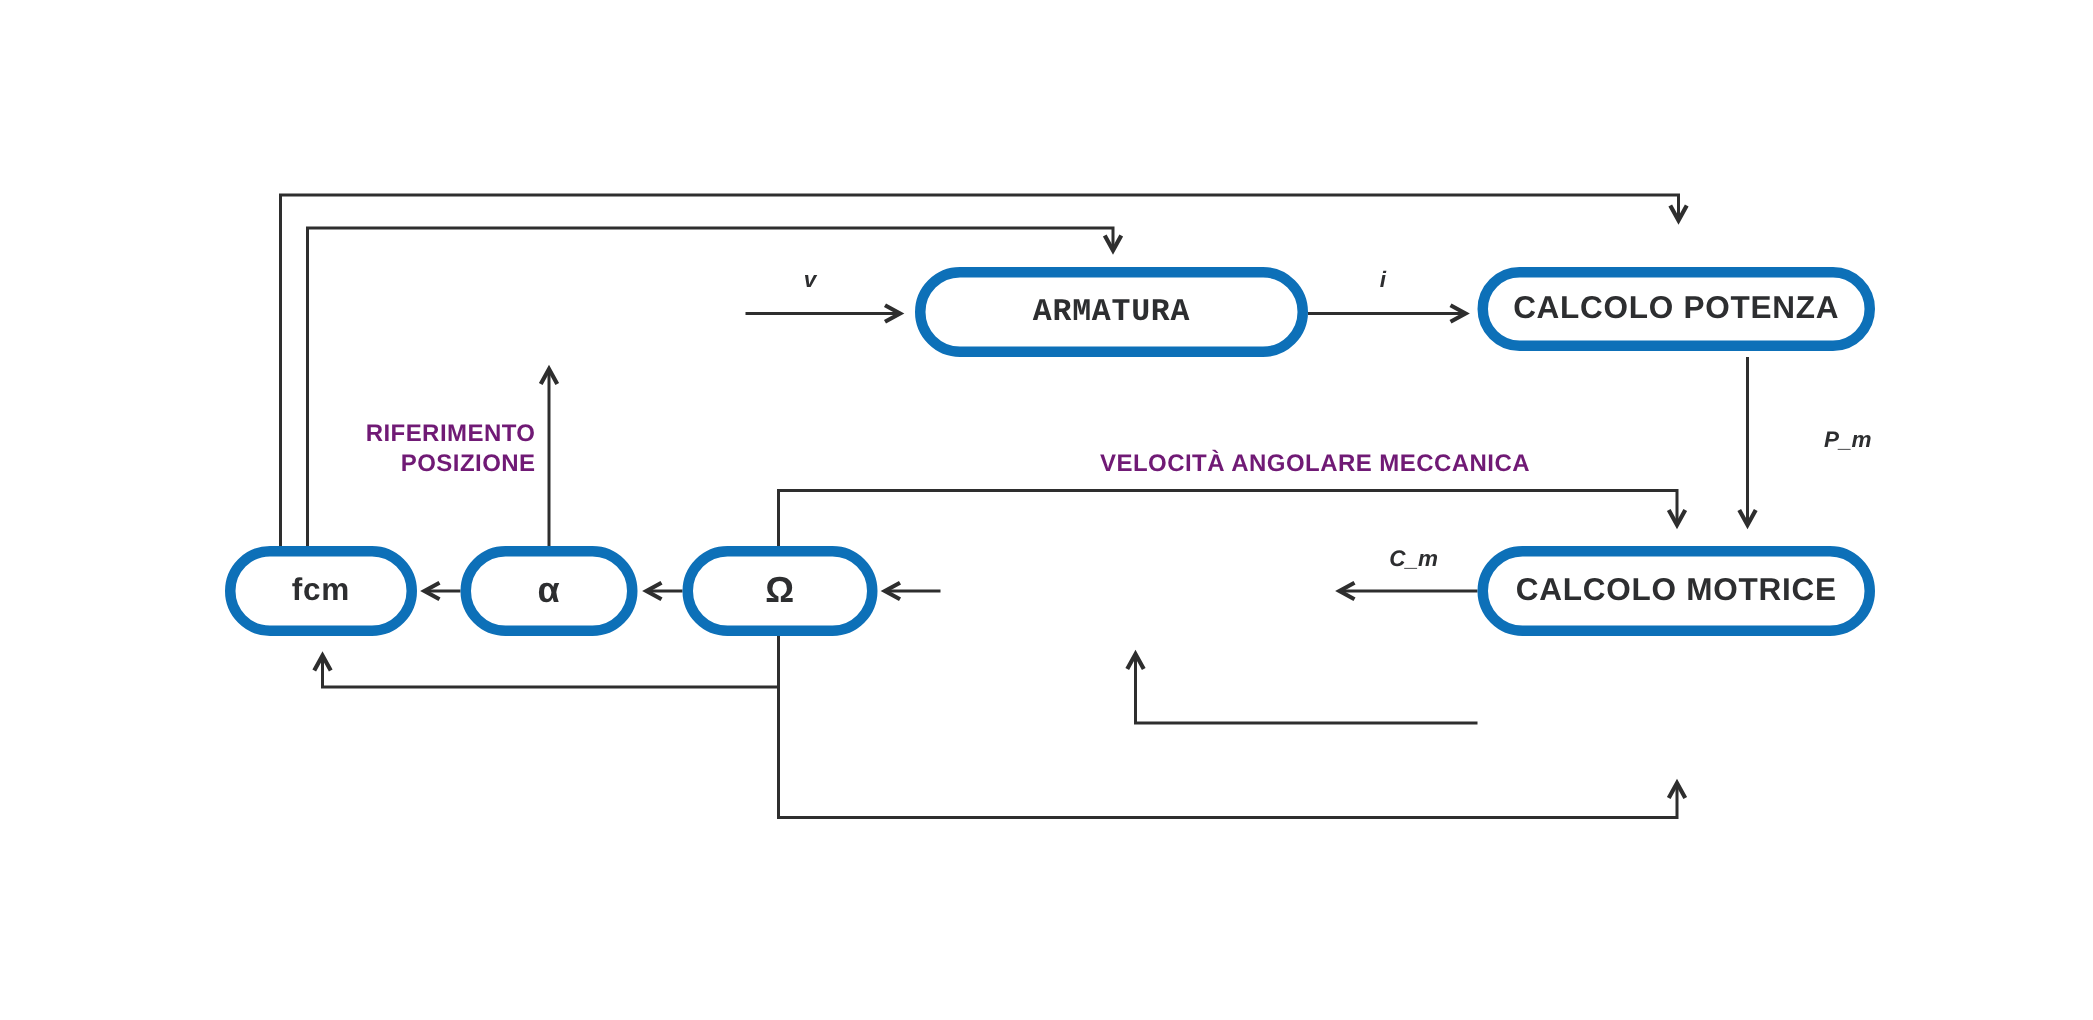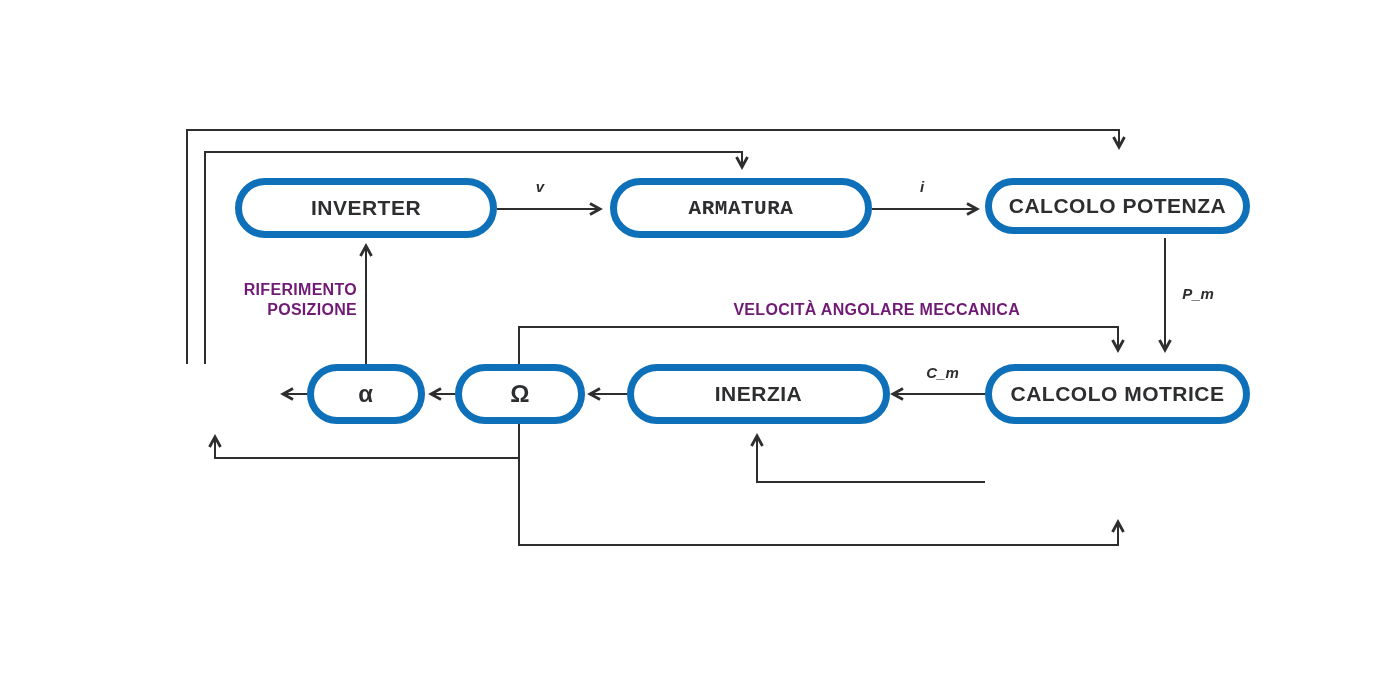--- a/index.html
+++ b/index.html
@@ -75,32 +75,31 @@
       <path d="M627,394 L590,394" marker-end="url(#arr)"></path>
       <path d="M455,394 L431,394" marker-end="url(#arr)"></path>
       <path d="M307,394 L283,394" marker-end="url(#arr)"></path>
       <path d="M366,364 L366,246" marker-end="url(#arr)"></path>
       <path d="M519,424 L519,458 L215,458 L215,437" marker-end="url(#arr)"></path>
       <path d="M519,458 L519,545 L1118,545 L1118,522" marker-end="url(#arr)"></path>
       <path d="M985,482 L757,482 L757,436" marker-end="url(#arr)"></path>
     </g>
   </svg>
 
-  <div class="node" style="left:235px; top:178px; width:262px; height:60px;">INVERTER</div>
   <div class="node" style="left:610px; top:178px; width:262px; height:60px;font-family:Liberation Mono, monospace;">ARMATURA</div>
   <div class="node" style="left:985px; top:178px; width:265px; height:56px;text-align:center;">CALCOLO POTENZA</div>
 
+  <div class="node small" style="left:150px; top:364px; width:128px; height:60px; font-weight:600;">fcm</div>
   <div class="node sym" style="left:307px; top:364px; width:118px; height:60px;">α</div>
   <div class="node sym" style="left:455px; top:364px; width:130px; height:60px;">Ω</div>
-  <div class="node" style="left:627px; top:364px; width:263px; height:60px;">INERZIA</div>
   <div class="node" style="left:985px; top:364px; width:265px; height:60px;">CALCOLO MOTRICE</div>
 
 
   <div class="edge-label" style="left:520px; top:178px; width:40px;">v</div>
   <div class="edge-label" style="left:902px; top:178px; width:40px;">i</div>
-  <div class="edge-label" style="left:1173px; top:285px; width:50px; text-align:center;font-style:italic;">P_m</div>
+  <div class="edge-label" style="left:1216px; top:285px; width:50px; text-align:left;font-style:italic;">P_m</div>
   <div class="edge-label" style="left:915px; top:364px; width:55px;">C_m</div>
 
   <div class="flow-label right" style="left:200px; top:280px; width:157px;">RIFERIMENTO
 POSIZIONE</div>
   <div class="flow-label center" style="left:560px; top:300px; width:460px;">VELOCITÀ ANGOLARE MECCANICA</div>
 
 </div>
 
 </body></html>

